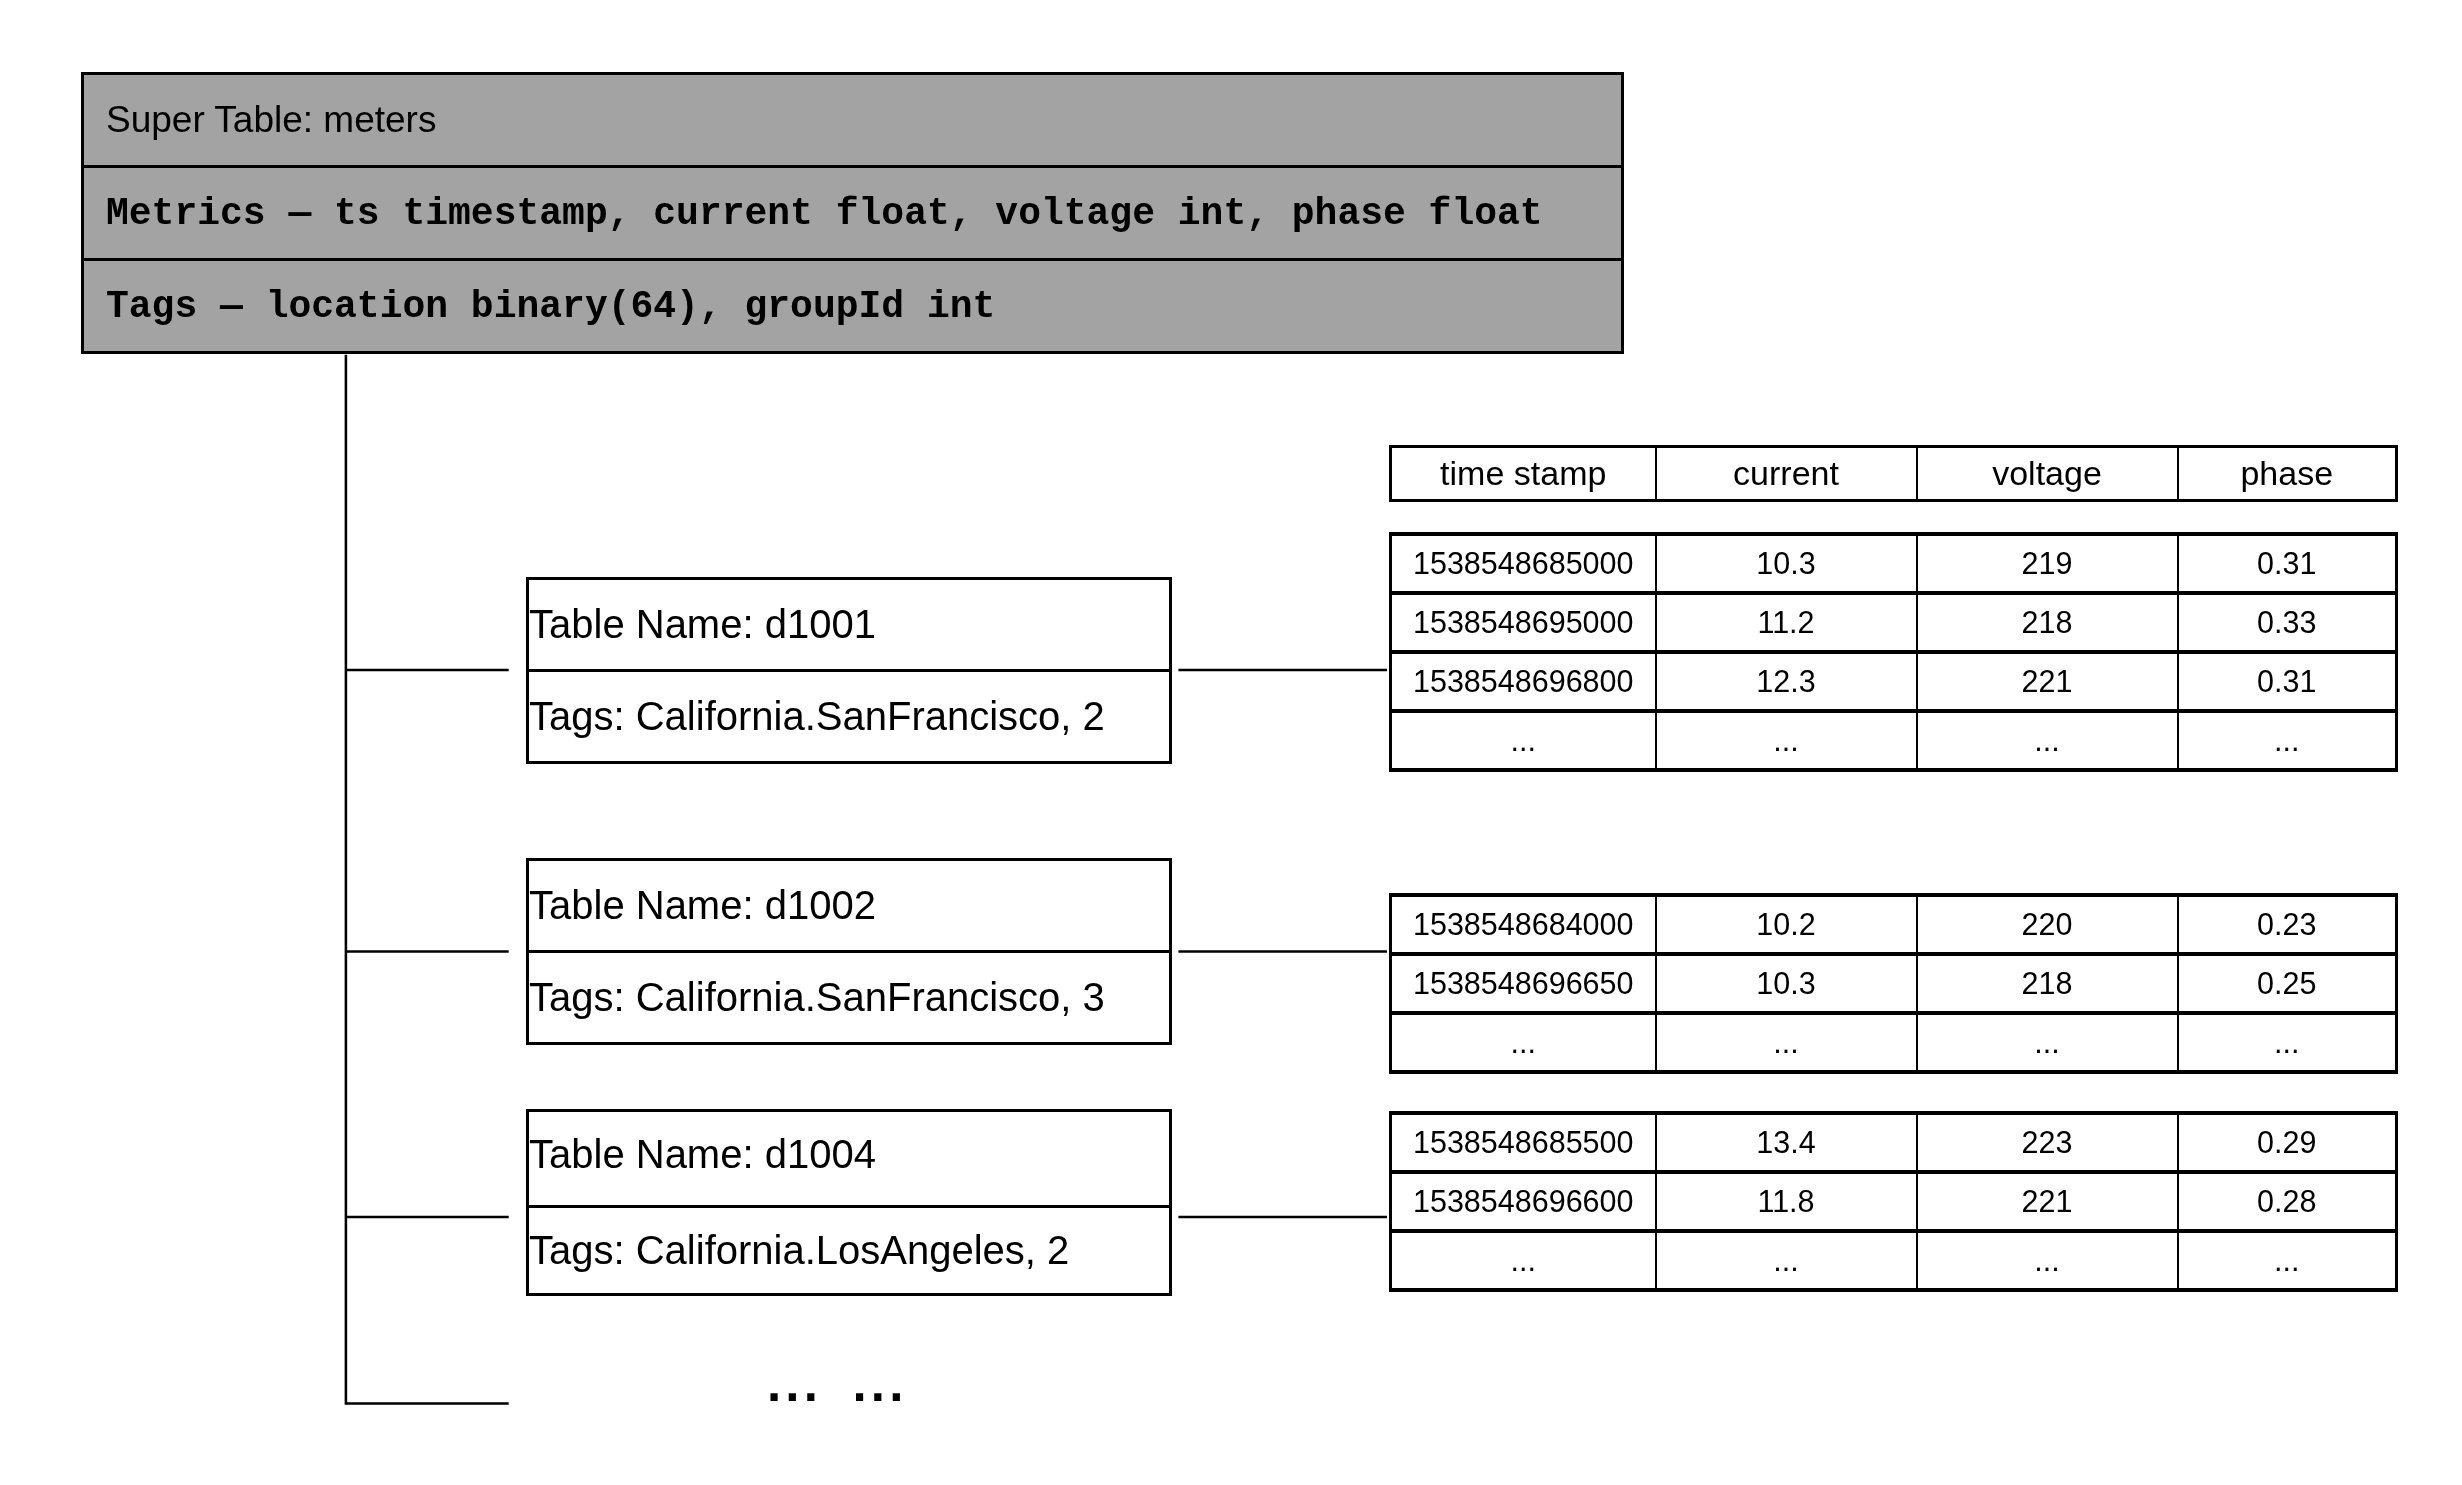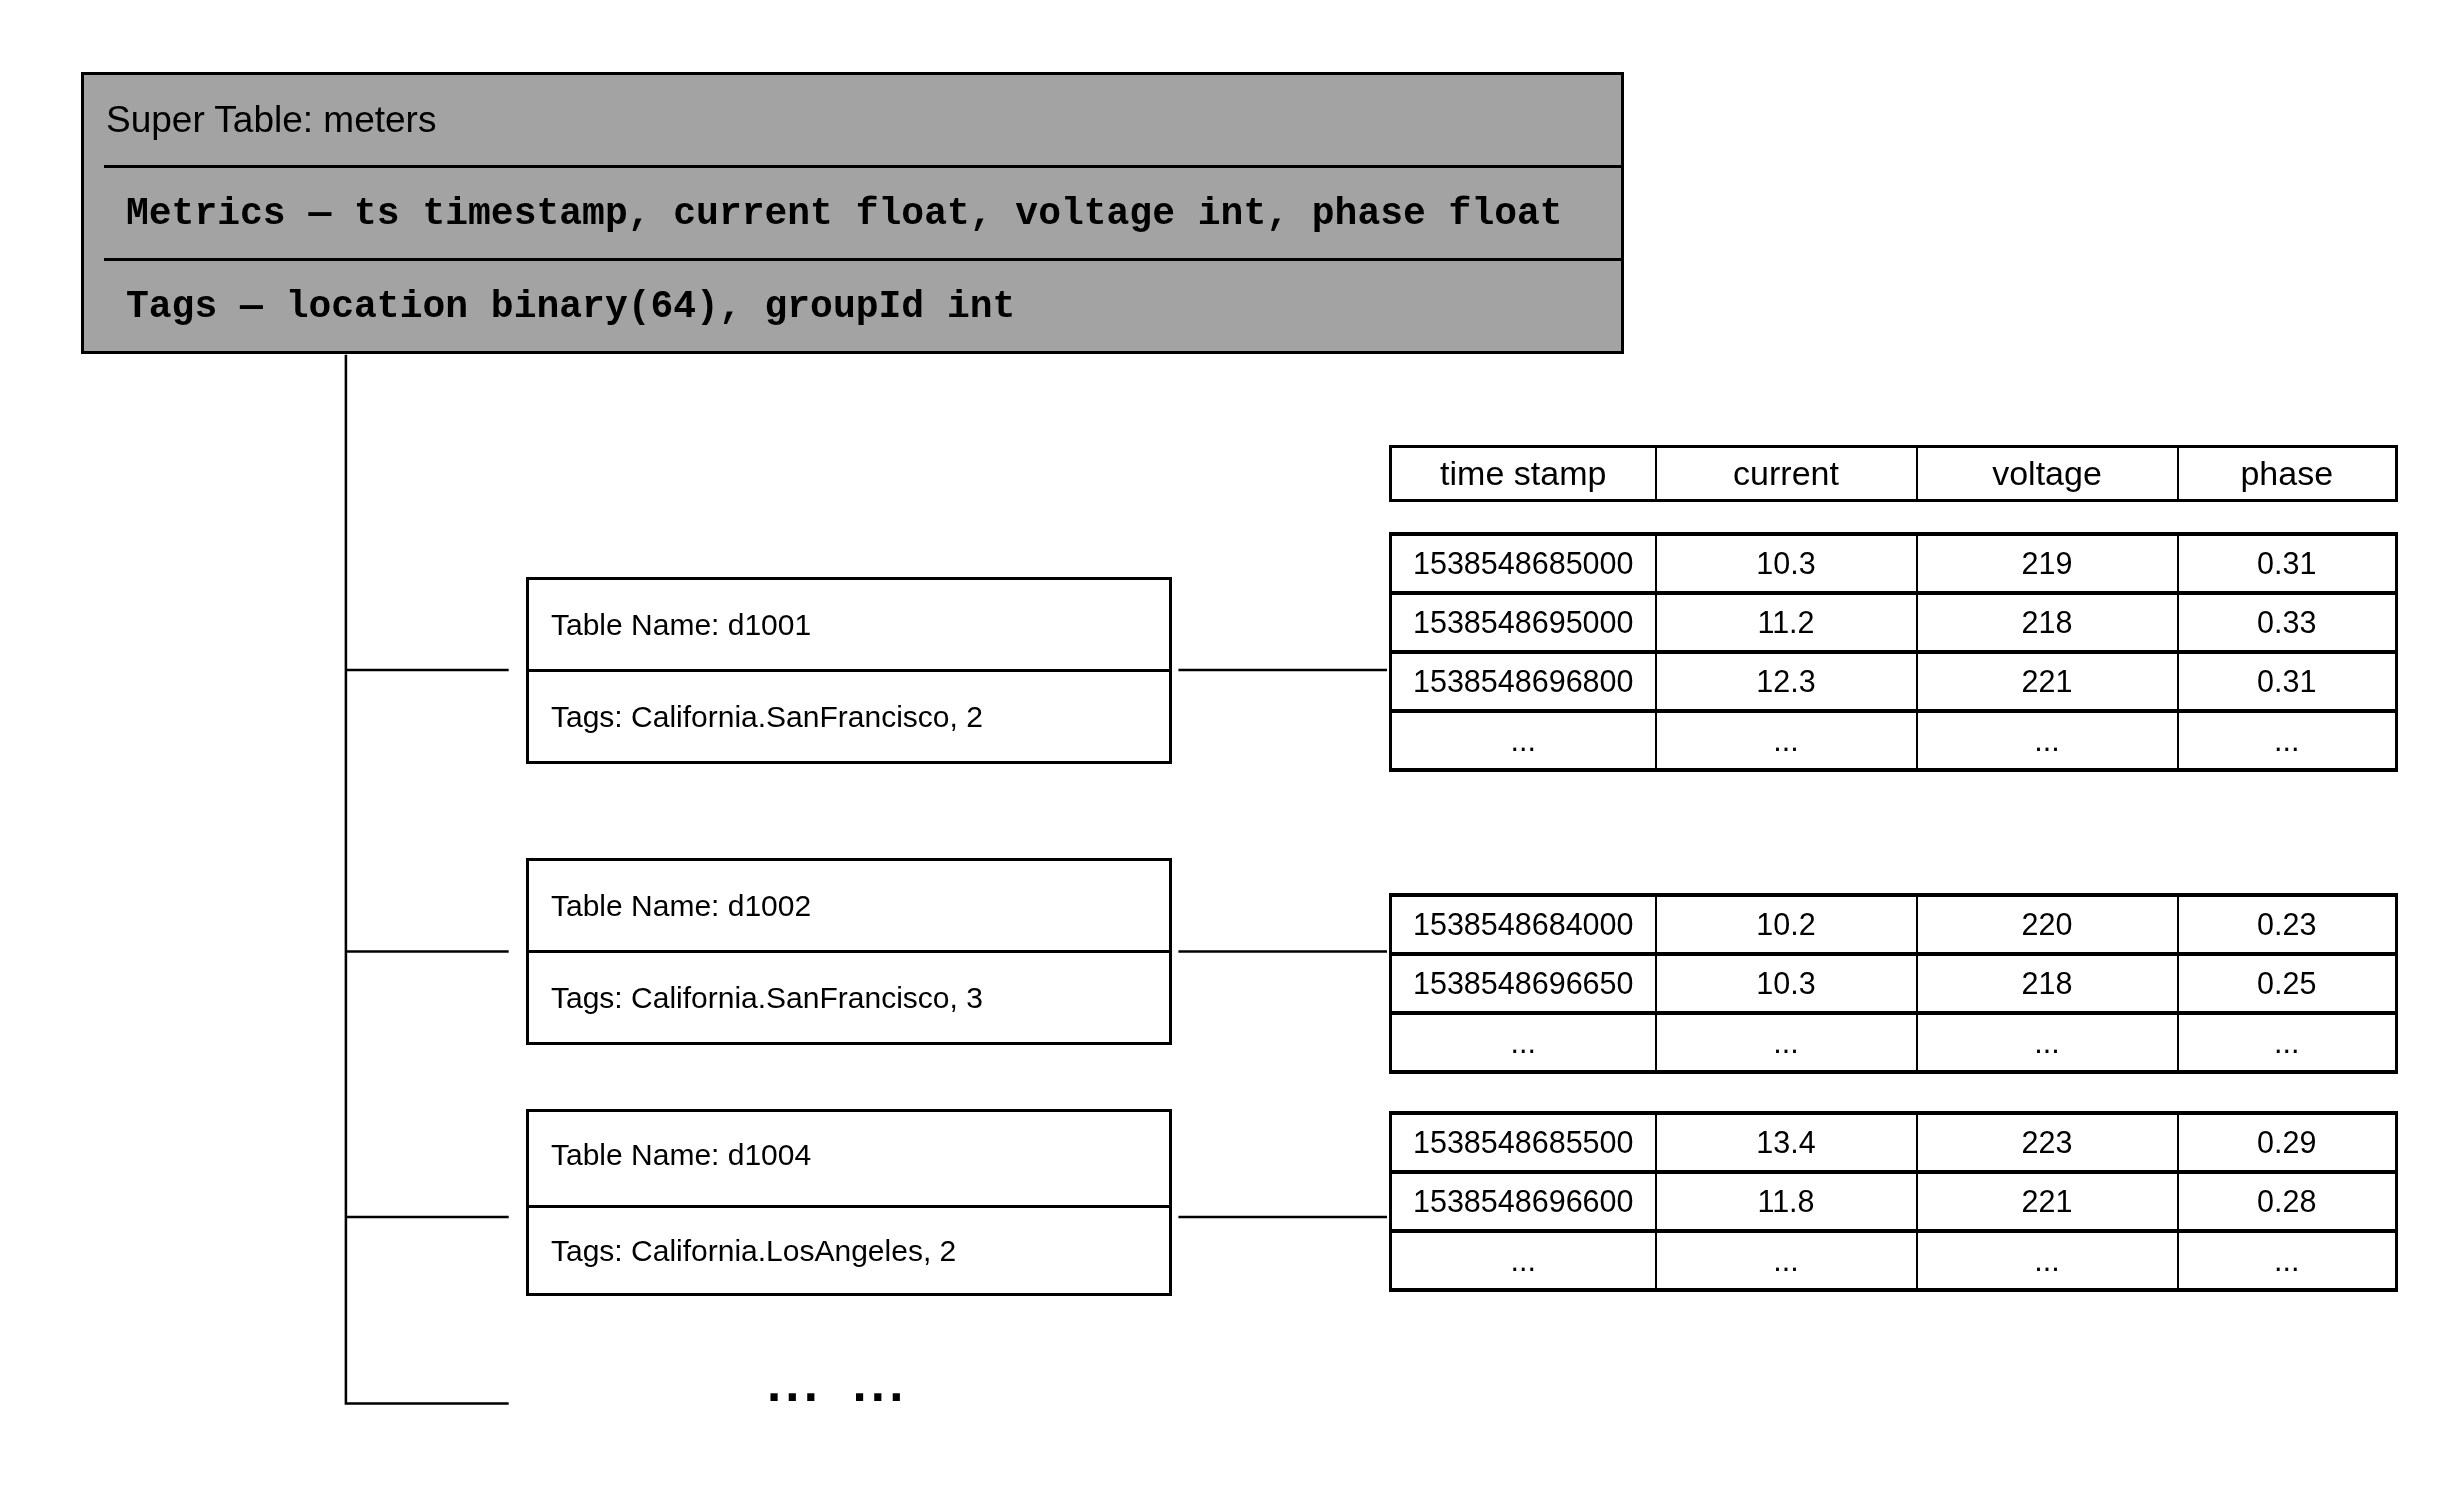--- a/index.html
+++ b/index.html
@@ -29,21 +29,21 @@
     display: flex;
     flex-direction: column;
     background: #a3a3a3;
   }
   .super-box .row {
     flex: 1;
     display: flex;
     align-items: center;
     padding-left: 22px;
   }
-  .super-box .row + .row { border-top: 3.4px solid #000; margin-left: 20px; }
+  .super-box .row + .row { border-top: 3.4px solid #000; }
   .super-title { font-size: 37px; }
   .mono-line {
     font-family: "Liberation Mono", "DejaVu Sans Mono", monospace;
     font-weight: bold;
     font-size: 38px;
     white-space: nowrap;
   }
 
   
   .child-box {
@@ -52,22 +52,21 @@
     width: 646px; height: 187px;
     border: 3.4px solid #000;
     display: flex;
     flex-direction: column;
     background: #fff;
   }
   .child-box .row {
     flex: 1;
     display: flex;
     align-items: center;
-    padding-left: 22px;
-    font-size: 30px;
+    font-size: 40px;
     white-space: nowrap;
     text-align: right;
   }
   .child-box .row + .row { border-top: 3.4px solid #000; }
   .child-box-1 { top: 577px; }
   .child-box-2 { top: 858px; }
   .child-box-3 { top: 1109px; gap: 8px; }
 
   
   table.grid {

